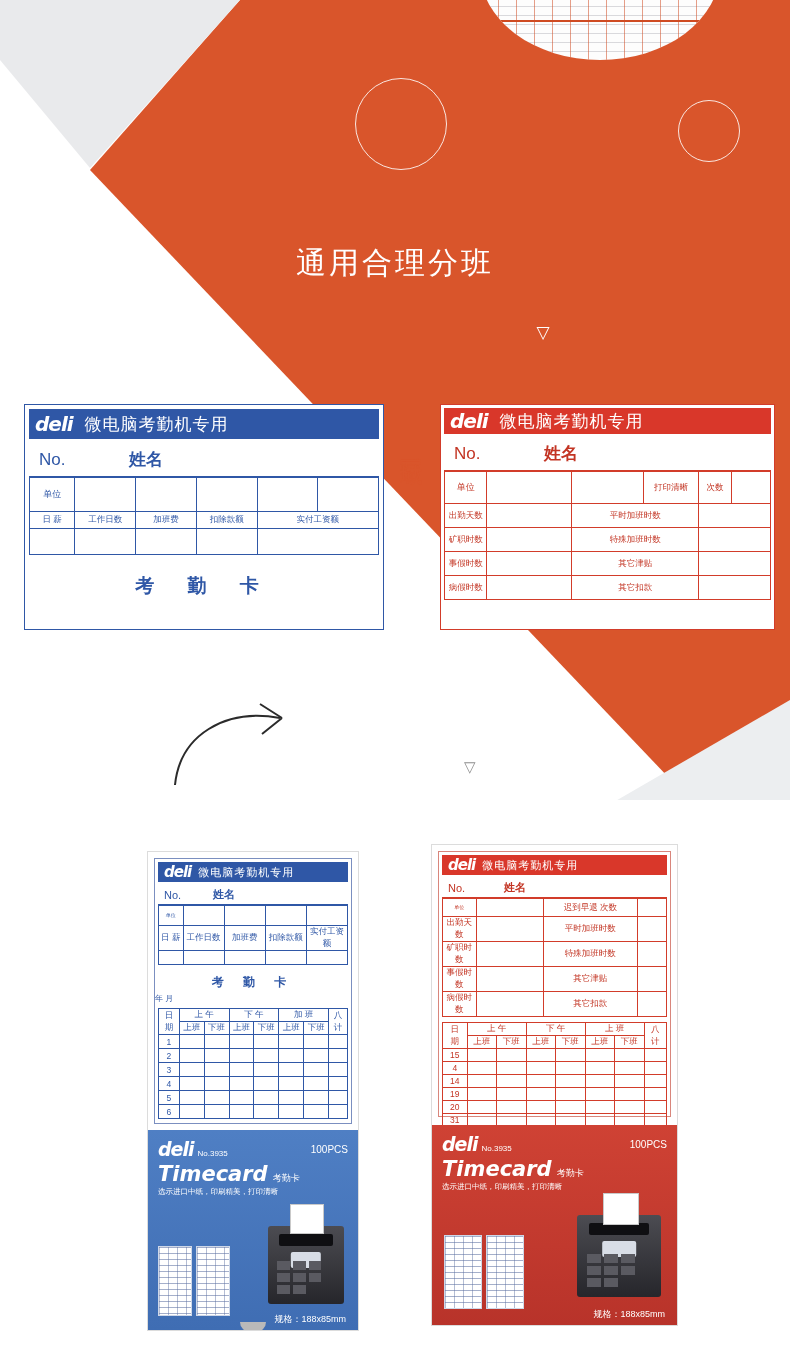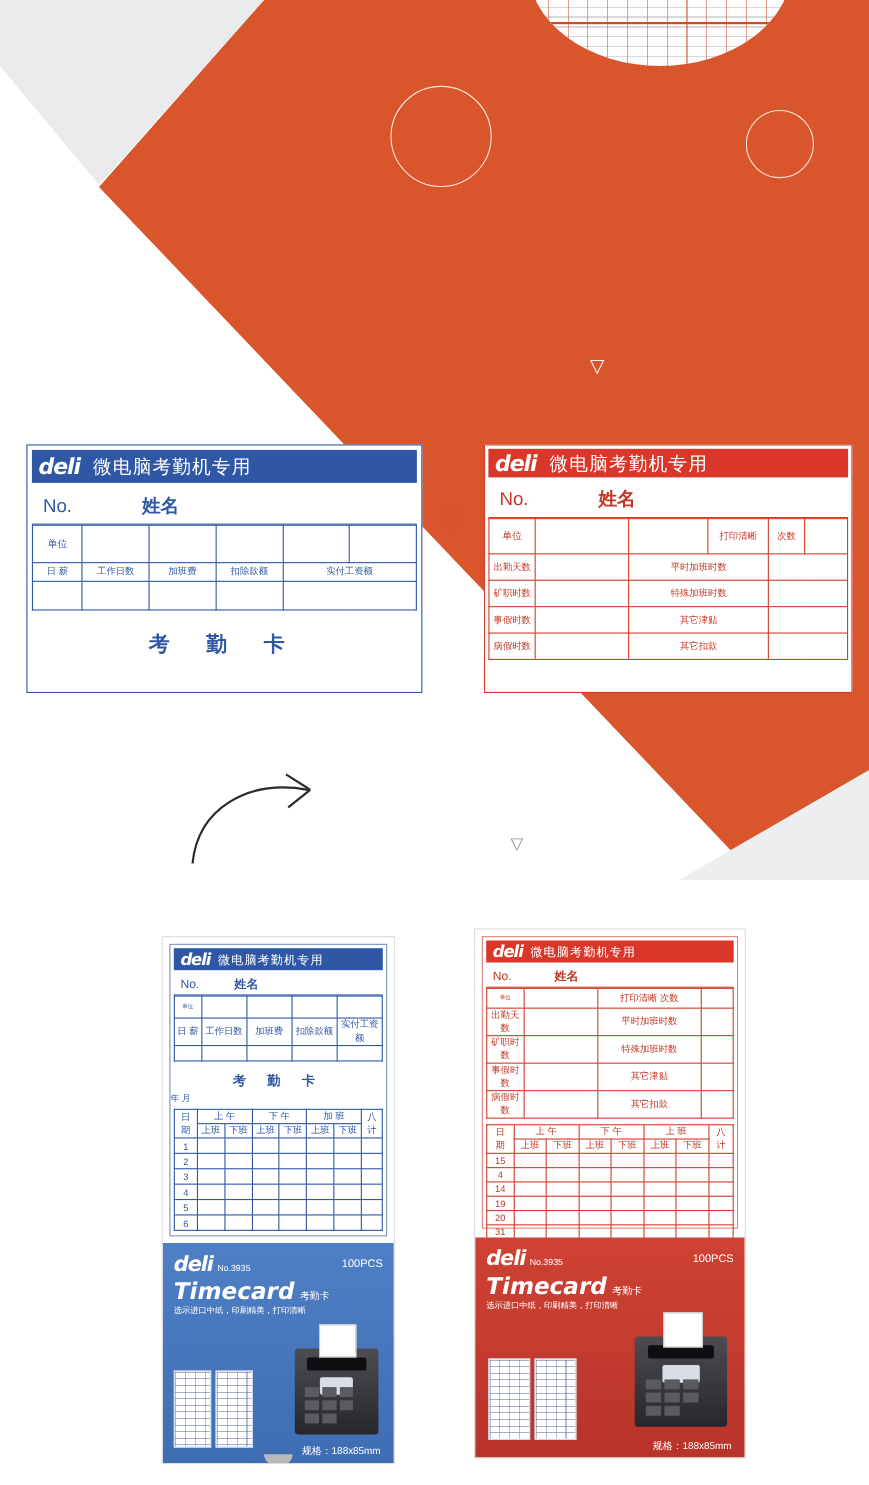--- a/index.html
+++ b/index.html
@@ -141,20 +141,21 @@
     <div class="disc">
       <div class="disc-grid"></div>
 
       <div class="disc-line" style="top:140px"></div>
     </div>
 
     <div class="ring ring-a"></div>
     <div class="ring ring-b"></div>
   </div>
 
+  <div class="headline" style="top:243px; left:0; width:790px;">通用合理分班</div>
   <div class="tri-down" style="left:513px; top:322px;">▽</div>
 
   <div class="card blue" style="left:24px; top:404px; width:360px; height:226px;">
     <div class="hdr blue" style="height:30px; margin:4px;">
       <span class="logo">deli</span>
       <span class="hdr-title">微电脑考勤机专用</span>
     </div>
     <div class="row-no" style="margin:0 4px; border-bottom:1px solid #2f57a6; color:#2f57a6;">
       <span class="no">No.</span>
       <span class="nm">姓名</span>
@@ -431,21 +432,21 @@
         <span style="font-size:11px; font-weight:bold;">姓名</span>
       </div>
       <div style="margin:0 3px;">
         <table class="tbl red">
           <tbody>
               <tr style="height:18px;">
             <td style="width:15%; font-size:5px; line-height:1.1;">
               <span>单位</span>
             </td>
             <td style="width:30%"></td>
-            <td colspan="2" class="tiny"><span>打印清晰  次数</span></td>
+            <td colspan="2" class="tiny"><span>迟到早退  次数</span></td>
             <td style="width:13%"></td>
           </tr>
           <tr style="height:14px;">
             <td class="tiny"><span>出勤天数</span></td>
             <td></td>
             <td colspan="2" class="tiny"><span>平时加班时数</span></td>
             <td></td>
           </tr>
           <tr style="height:14px;">
             <td class="tiny"><span>矿职时数</span></td>

